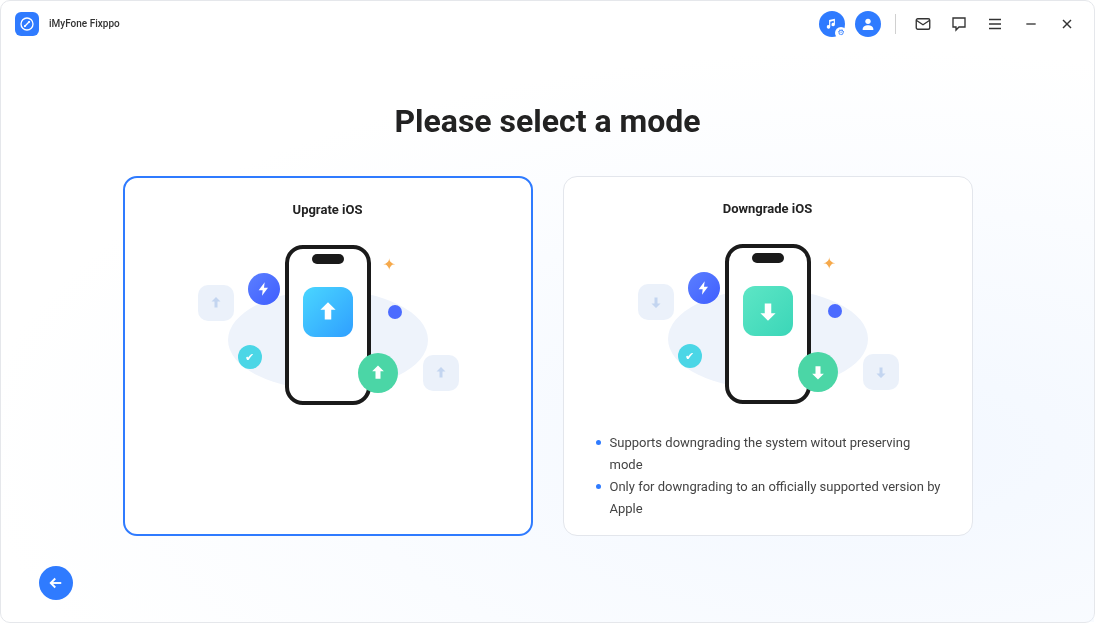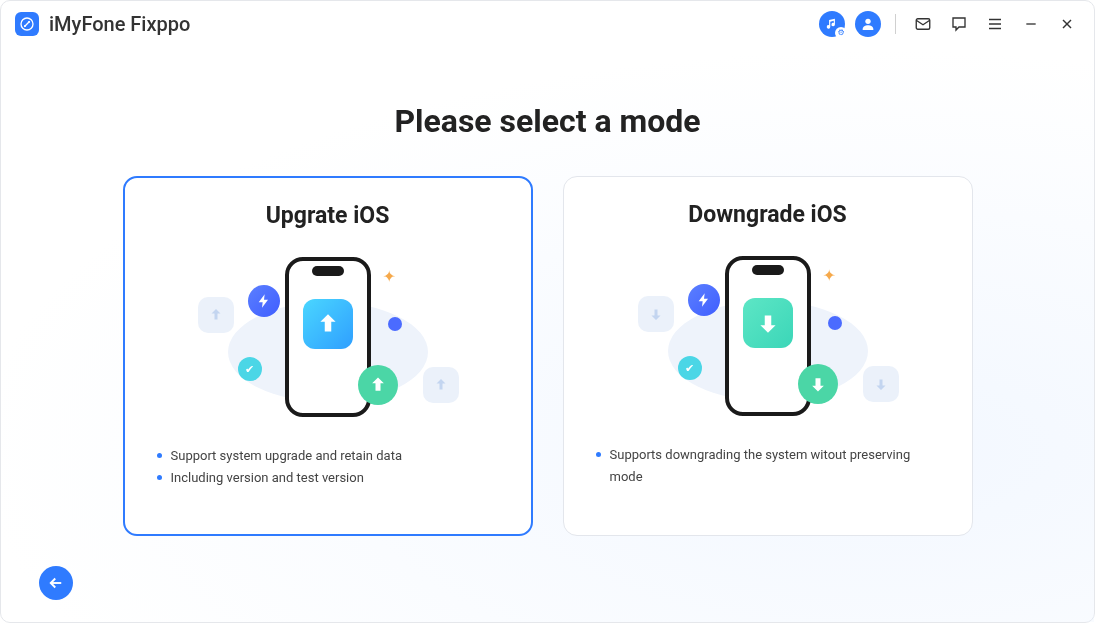--- a/index.html
+++ b/index.html
@@ -32,21 +32,21 @@
       height: 24px;
       background: #2f7bff;
       border-radius: 6px;
       display: flex;
       align-items: center;
       justify-content: center;
       margin-right: 10px;
     }
     .logo svg { width: 16px; height: 16px; }
     .app-title {
-      font-size: 20px;
+      font-size: 10px;
       color: #333;
       font-weight: 500;
     }
     .titlebar-right {
       margin-left: auto;
       display: flex;
       align-items: center;
       gap: 10px;
     }
     .tb-btn {
@@ -112,21 +112,21 @@
       background: #fff;
       cursor: pointer;
       display: flex;
       flex-direction: column;
     }
     .card.selected {
       border: 2px solid #2f7bff;
     }
     .card-title {
       text-align: center;
-      font-size: 23px;
+      font-size: 13px;
       font-weight: 700;
       color: #222;
       margin-bottom: 18px;
     }
     .card-illus {
       flex: 0 0 180px;
       display: flex;
       align-items: center;
       justify-content: center;
       position: relative;
@@ -359,24 +359,20 @@
                   <path d="M12 3l7 7h-4v9h-6v-9H5l7-7z"></path>
                 </svg>
             </div>
           </div>
           <div class="float-badge badge-circle-arrow">
             <svg width="20" height="20" viewBox="0 0 24 24" fill="#fff">
                 <path d="M12 3l7 7h-4v9h-6v-9H5l7-7z"></path>
               </svg>
           </div>
         </div>
-        <ul class="card-bullets">
-          <li>Support system upgrade and retain data</li>
-          <li>Including version and test version</li>
-        </ul>
       </div>
 
       <div class="card">
         <div class="card-title">Downgrade iOS</div>
         <div class="card-illus">
           <div class="illus-bg"></div>
           <div class="faint-arrow fa1">
               <svg width="18" height="18" viewBox="0 0 24 24" fill="currentColor">
                 <path d="M12 20l6-6h-4V6h-4v8H6l6 6z"></path>
               </svg>
@@ -403,20 +399,21 @@
             </div>
           </div>
           <div class="float-badge badge-circle-arrow">
             <svg width="20" height="20" viewBox="0 0 24 24" fill="#fff">
                 <path d="M12 21l7-7h-4V5h-6v9H5l7 7z"></path>
               </svg>
           </div>
         </div>
         <ul class="card-bullets">
           <li>Supports downgrading the system witout preserving mode</li>
+          <li>Only for downgrading to an officially supported version by Apple</li>
         </ul>
       </div>
     </div>
 
     <div class="back-button">
       <svg width="18" height="18" viewBox="0 0 24 24" fill="none" stroke="#fff" stroke-width="2.5">
           <path d="M19 12H5"></path>
           <path d="M11 18l-6-6 6-6"></path>
         </svg>
     </div>

